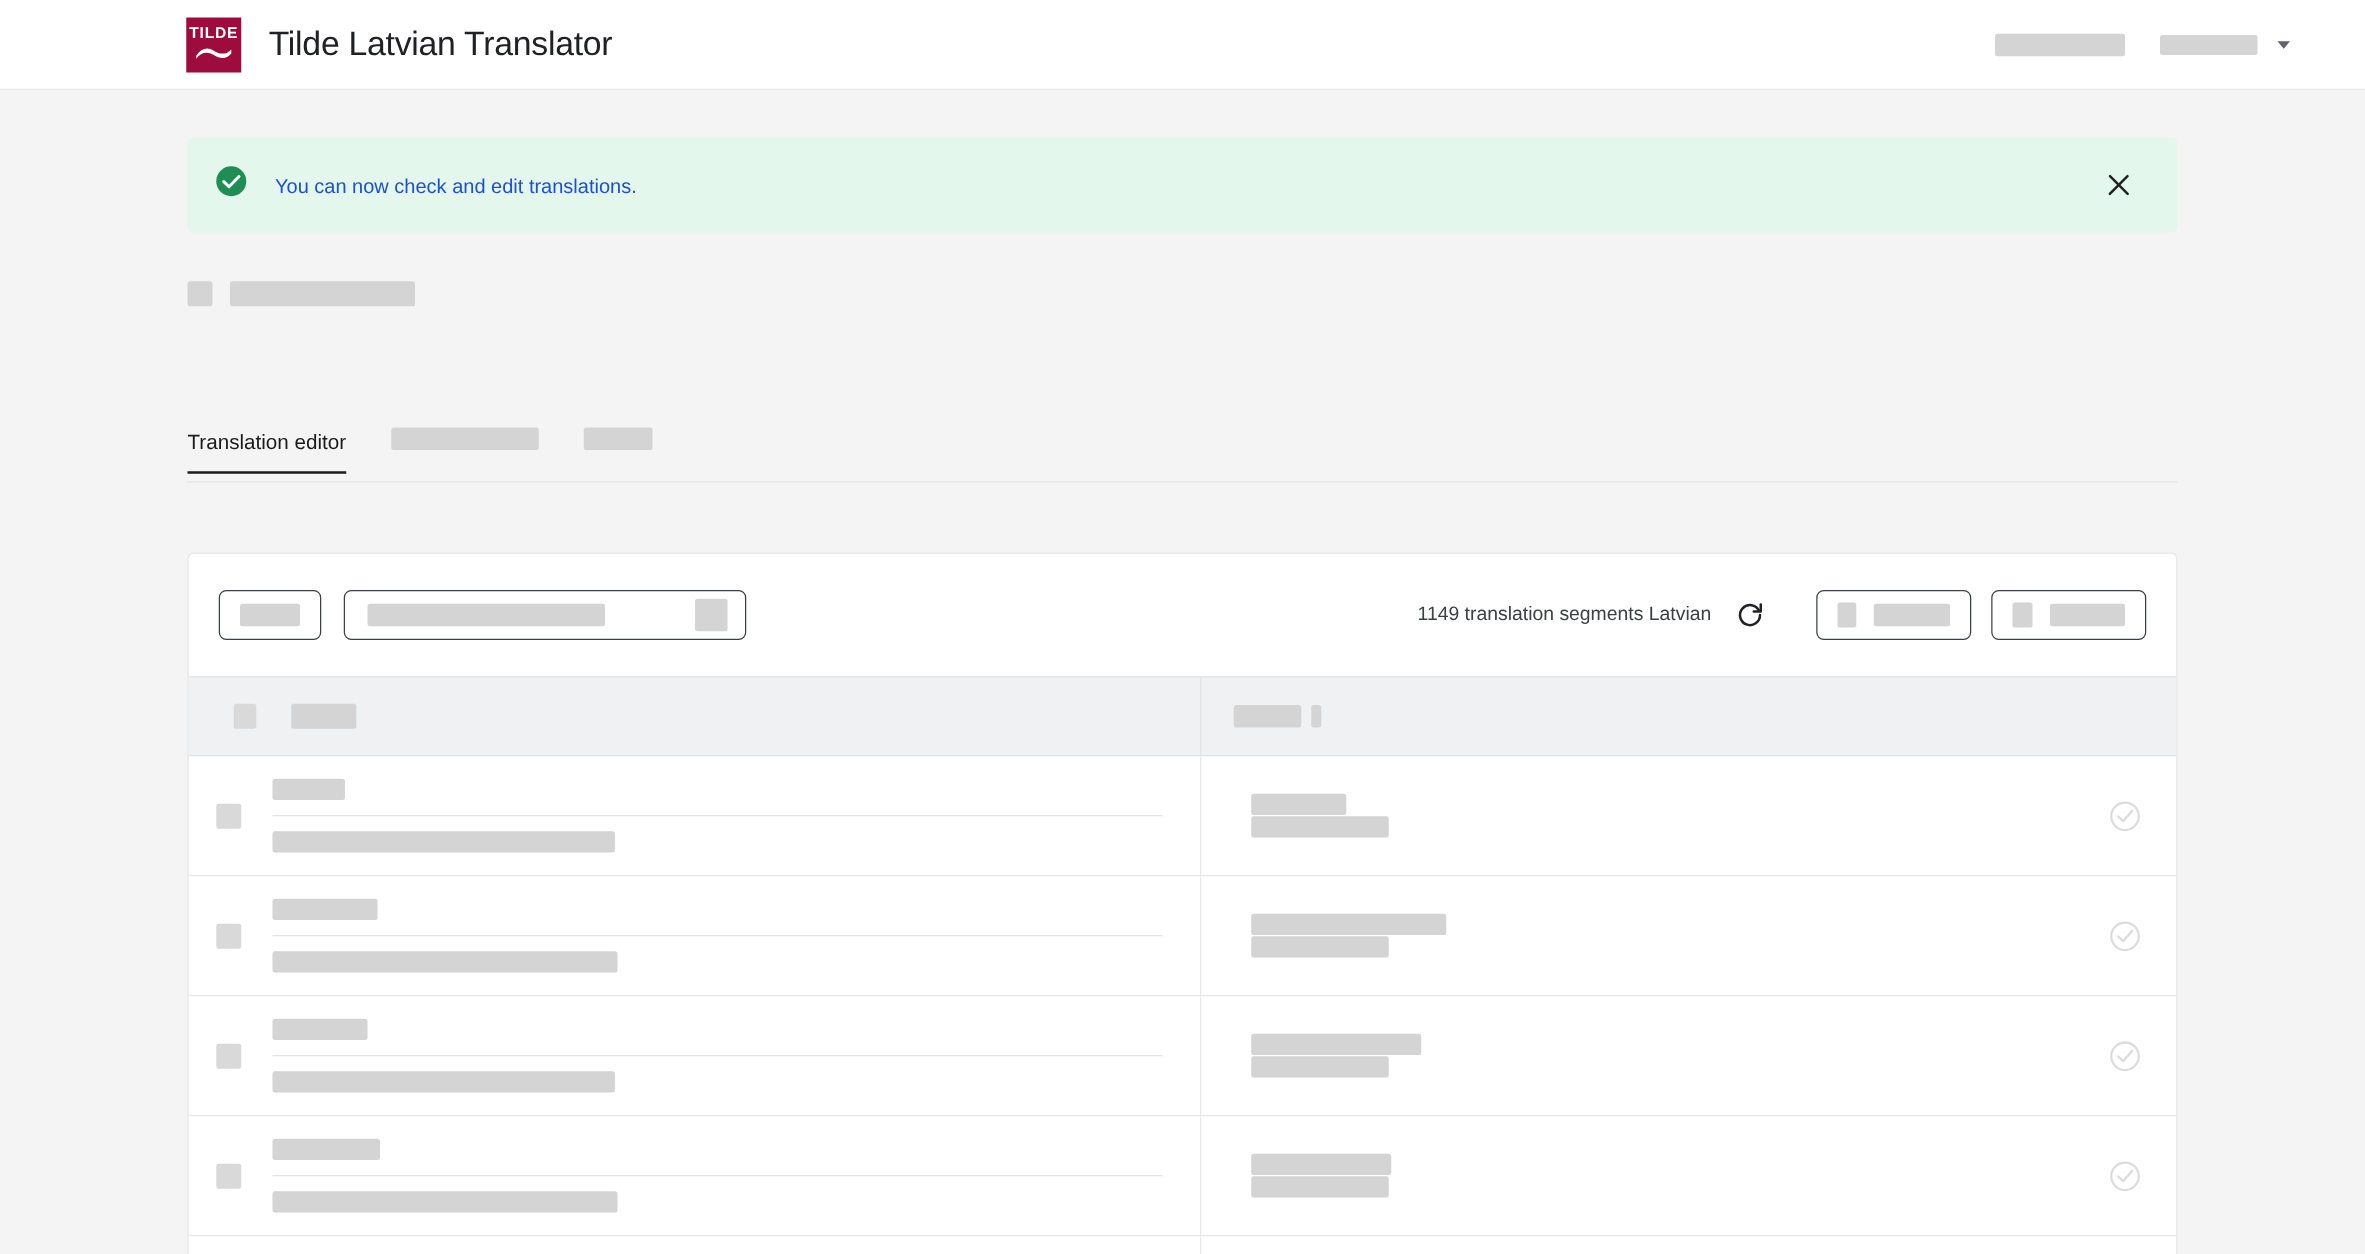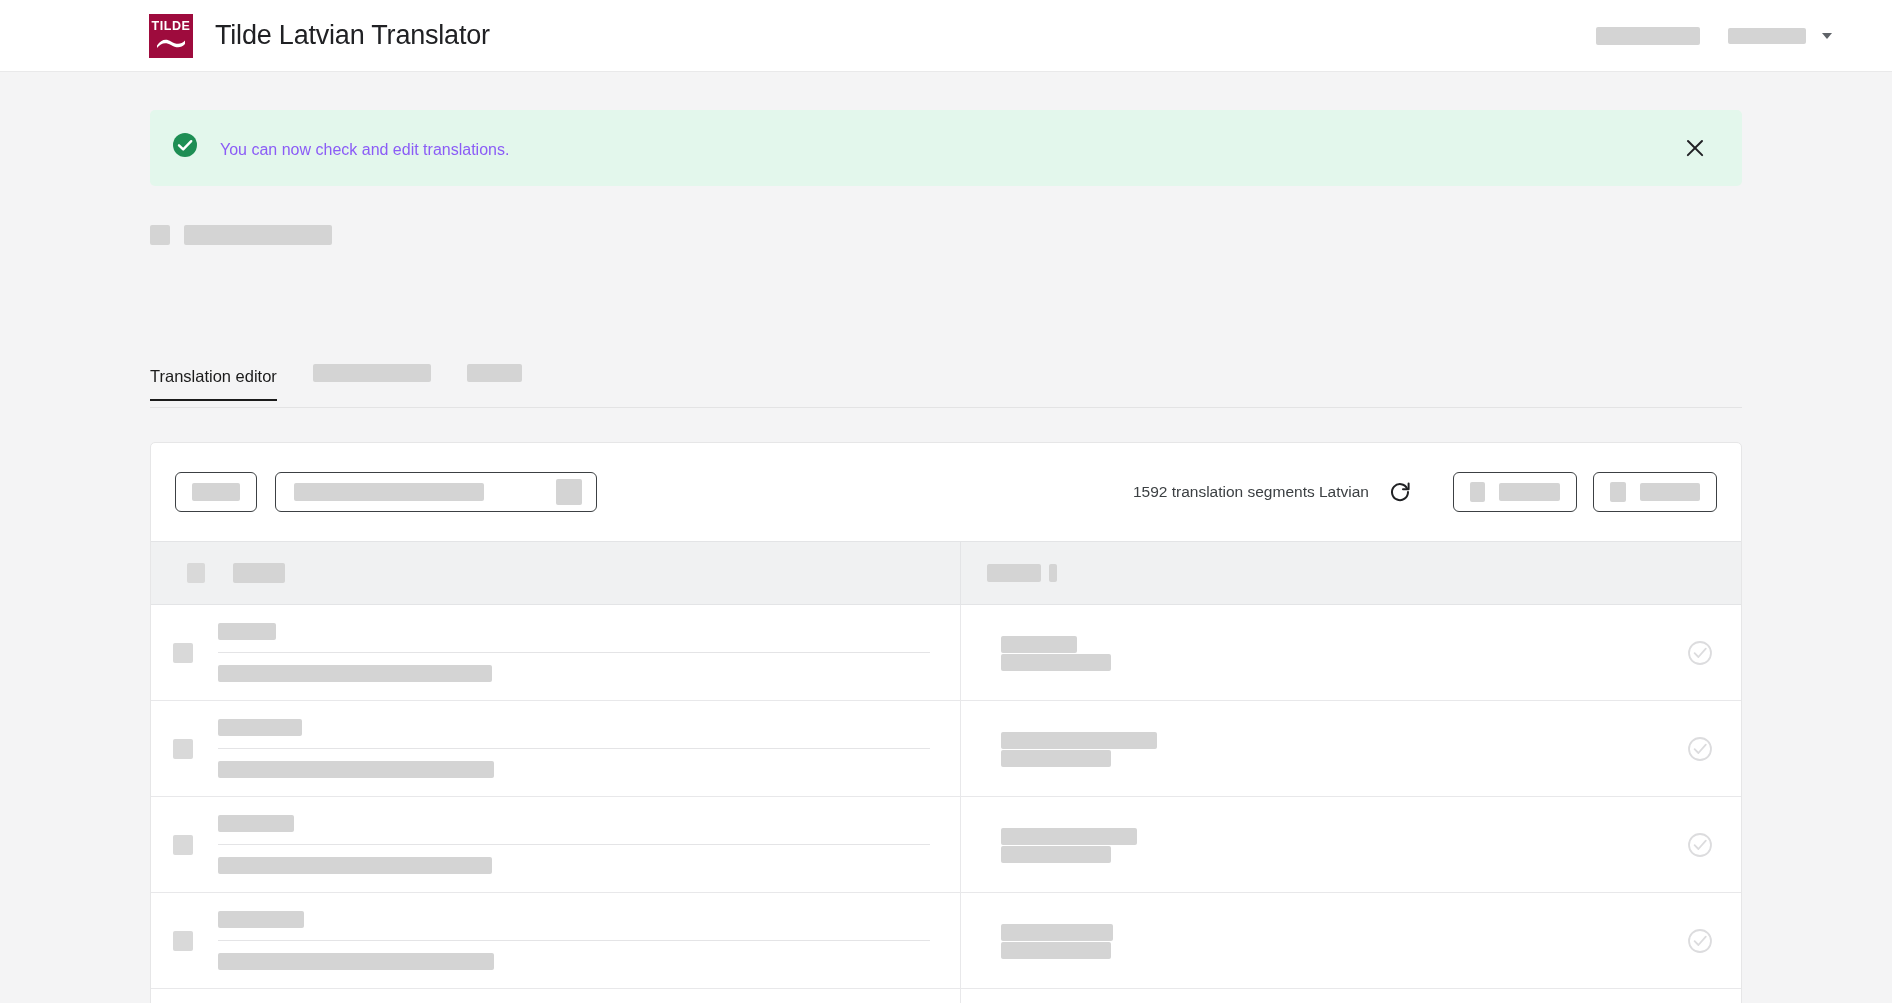--- a/index.html
+++ b/index.html
@@ -64,21 +64,21 @@
     background: #e3f7ec; border-radius: 5px;
     display: flex; align-items: center;
   }
   .banner-icon { margin-left: 22px; margin-top: -2px; flex: none; }
   .banner-text { margin-left: 22px; }
   .banner-title {
     font-size: 16.5px; font-weight: 700; color: #202124;
     line-height: 1.35; letter-spacing: -0.05px;
   }
   .banner-sub {
-    font-size: 16px; font-weight: 400; color: #8b5cf6;
+    font-size: 16px; font-weight: 400; color: #1d4ed8;
     line-height: 1.45; margin-top: 3px;
   }
   .banner-close {
     margin-left: auto; margin-right: 34px;
     width: 26px; height: 26px; position: relative; cursor: pointer;
   }
   .banner-close::before, .banner-close::after {
     content: ""; position: absolute; left: 2px; top: 12px;
     width: 22px; height: 2.2px; background: #202124; border-radius: 1px;
   }
@@ -101,21 +101,20 @@
     font-size: 15.5px; letter-spacing: -0.1px;
     cursor: pointer; white-space: nowrap;
   }
 
   
   .tabs {
     position: absolute; left: 150px; top: 272px;
     width: 1592px; height: 42px;
     display: flex; align-items: flex-start;
     border-bottom: 1px solid #e3e3e4;
-    margin-top: 22px;
   }
   .tab {
     font-size: 16.5px; color: #202124;
     padding-bottom: 13px; margin-right: 36px;
     cursor: pointer; white-space: nowrap;
     border-bottom: 2.5px solid transparent;
     position: relative; top: 1px;
   }
   .tab.active { border-bottom-color: #1b1b1b; color: #1b1b1b; }
   .tab-redact { padding-bottom: 13px; margin-right: 36px; display: flex; align-items: center; height: 26px; }
@@ -253,21 +252,21 @@
         <span class="redact" style="width:50px;height:18px;"></span>
       </div>
       <div style="width:18px;"></div>
       <div class="pill wide">
         <span class="redact" style="width:190px;height:18px;margin-left:2px;"></span>
         <span class="redact" style="width:26px;height:26px;"></span>
       </div>
 
       <div class="toolbar-spacer"></div>
 
-      <span class="seg-count">1592 translation segments Latvian</span>
+      <span class="seg-count">1149 translation segments Latvian</span>
       <span class="refresh-btn">
         <svg width="24" height="24" viewBox="0 0 24 24">
           <path d="M19.2 8.6 A8 8 0 1 0 20 12" fill="none" stroke="#202124" stroke-width="2" stroke-linecap="round"></path>
           <path d="M20.6 3.6 L20.6 9.2 L15 9.2" fill="none" stroke="#202124" stroke-width="2" stroke-linecap="round" stroke-linejoin="round"></path>
         </svg>
       </span>
 
       <div class="toolbar-right">
         <div class="pill" style="width:124px;">
           <span class="redact" style="width:20px;height:20px;"></span>

